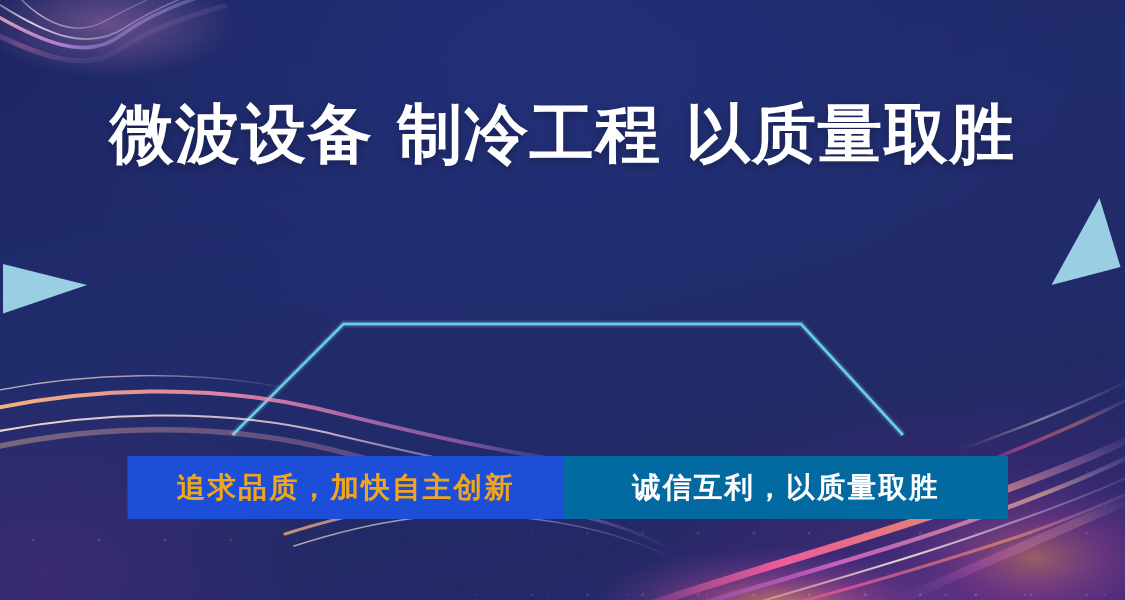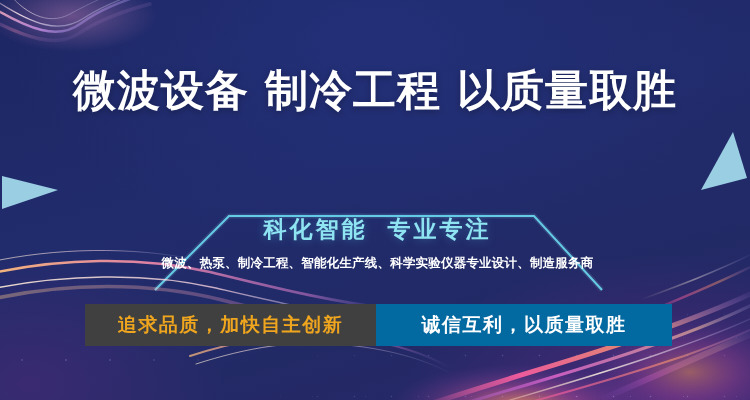--- a/index.html
+++ b/index.html
@@ -115,21 +115,21 @@
   .slogan-bar {
     position: absolute;
     left: 85px;
     top: 304px;
     width: 587px;
     height: 42px;
     display: flex;
   }
   .slogan-left {
     flex: 0 0 291px;
-    background: #404040;
+    background: #1d4ed8;
     color: #efa51e;
     display: flex;
     align-items: center;
     justify-content: center;
     font-size: 19px;
     font-weight: bold;
     letter-spacing: 1.5px;
     white-space: nowrap;
   }
   .slogan-right {
@@ -256,22 +256,20 @@
       <path d="M640 300 C 678 286, 716 272, 756 252" fill="none" stroke="url(#gBR3)" stroke-width="1.6" stroke-linecap="round"></path>
       <path d="M648 312 C 686 296, 722 282, 760 262" fill="none" stroke="url(#gBR1)" stroke-width="2.4" stroke-linecap="round"></path>
     </g>
   </svg>
 
   <div class="headline">
     <span class="ln"><span>微波设备</span><span class="gap"></span><span>制冷工程</span><span class="gap"></span><span>以质量取胜</span></span>
   </div>
 
   <div class="mid-wrap">
-    <div class="mid-text"><span>科化智能</span><span class="gap2"></span><span>专业专注</span></div>
-    <div class="mid-sub">微波、热泵、制冷工程、智能化生产线、科学实验仪器专业设计、制造服务商</div>
   </div>
 
   <div class="slogan-bar">
     <div class="slogan-left">追求品质，加快自主创新</div>
     <div class="slogan-right">诚信互利，以质量取胜</div>
   </div>
 
 </div>
 
 </body></html>

